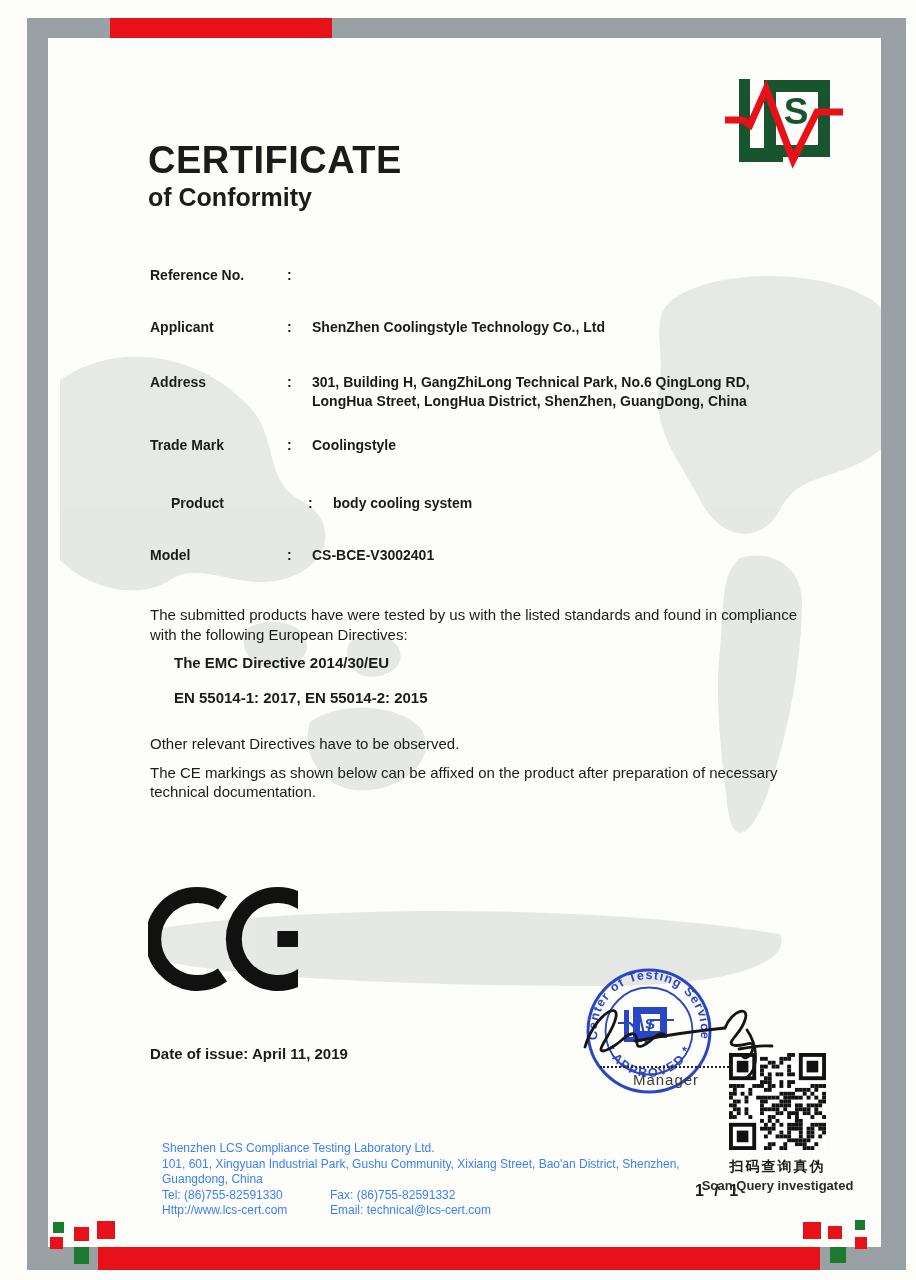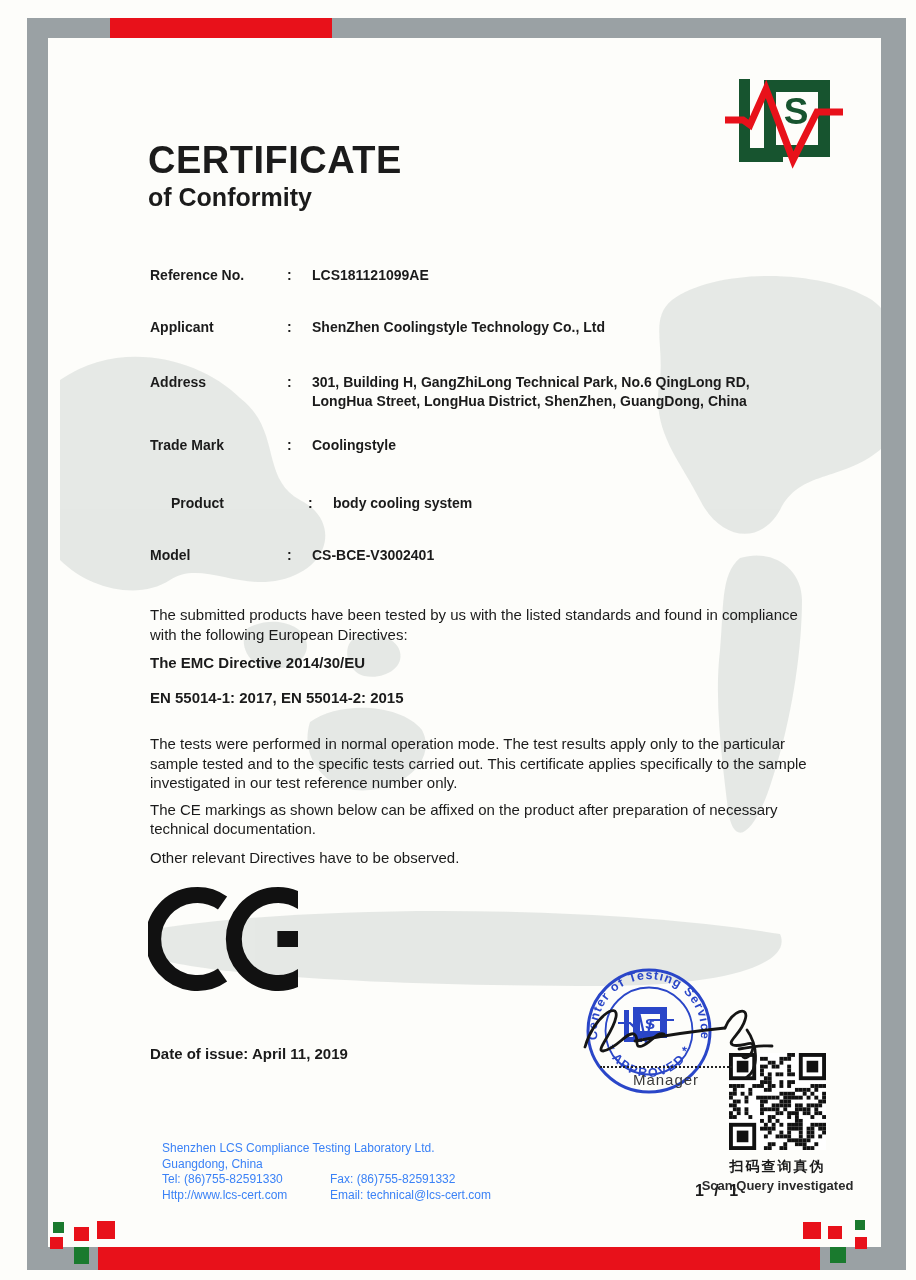--- a/index.html
+++ b/index.html
@@ -26,21 +26,21 @@
   .frow{display:flex;margin-bottom:36px;}
   .frow:nth-child(1){margin-bottom:33px;}
   .frow:nth-child(3){margin-bottom:25px;}
   .frow:nth-child(4){margin-bottom:39px;}
   .frow:nth-child(5){margin-bottom:33px;justify-content:flex-end;}
   .flabel{width:137px;flex:none;}
   .fcolon{width:25px;flex:none;}
   .fvalue{width:485px;}
   .bodytext{position:absolute;left:150px;top:605px;width:672px;font-size:15px;line-height:19.5px;}
   .bodytext p{margin:0 0 9px 0;}
-  .bodytext .b{font-weight:700;}
+  .bodytext .b{font-weight:700;margin-left:24px;}
   .bodytext .mb15{margin-bottom:15px;}
   .bodytext .mb27{margin-bottom:27px;}
   .bodytext .mb7{margin-bottom:7px;}
   .ce{position:absolute;left:148px;top:884px;width:150px;height:110px;}
   .dateline{position:absolute;left:150px;top:1045px;font-size:15px;font-weight:700;text-align:right;}
   .stamp{position:absolute;left:584px;top:966px;width:130px;height:130px;z-index:2;}
   .signature{position:absolute;left:575px;top:985px;width:215px;height:108px;z-index:3;}
   .dotline{position:absolute;left:600px;top:1066px;width:132px;border-top:2px dotted #222;z-index:4;}
   .manager{position:absolute;left:598px;top:1071px;width:136px;text-align:center;
            font-size:15px;color:#3a3a3a;letter-spacing:1px;z-index:4;}
@@ -99,21 +99,20 @@
 
   <div class="titleblock">
     <div class="title-main">CERTIFICATE</div>
     <div class="title-sub">of Conformity</div>
   </div>
 
   <div class="fields">
     <div class="frow">
       <span class="flabel">Reference No.</span>
       <span class="fcolon">:</span>
-      <span class="fvalue">LCS181121099AE</span>
     </div>
     <div class="frow">
       <span class="flabel">Applicant</span>
       <span class="fcolon">:</span>
       <span class="fvalue">ShenZhen Coolingstyle Technology Co., Ltd</span>
     </div>
     <div class="frow">
       <span class="flabel">Address</span>
       <span class="fcolon">:</span>
       <span class="fvalue">301, Building H, GangZhiLong Technical Park, No.6 QingLong RD, LongHua Street, LongHua District, ShenZhen, GuangDong, China</span>
@@ -129,26 +128,25 @@
       <span class="fvalue">body cooling system</span>
     </div>
     <div class="frow">
       <span class="flabel">Model</span>
       <span class="fcolon">:</span>
       <span class="fvalue">CS-BCE-V3002401</span>
     </div>
   </div>
 
   <div class="bodytext">
-    <p>The submitted products have been tested by us with the listed standards and found in compliance with the following European Directives:</p>
+    <p>The submitted products have were tested by us with the listed standards and found in compliance with the following European Directives:</p>
     <p class="b mb15">The EMC Directive 2014/30/EU</p>
     <p class="b mb27">EN 55014-1: 2017, EN 55014-2: 2015</p>
-    <p class="mb7">The tests were performed in normal operation mode. The test results apply only to the particular sample tested and to the specific tests carried out. This certificate applies specifically to the sample investigated in our test reference number only.</p>
+    <p>Other relevant Directives have to be observed.</p>
     <p>The CE markings as shown below can be affixed on the product after preparation of necessary technical documentation.</p>
-    <p>Other relevant Directives have to be observed.</p>
   </div>
 
   <svg class="ce" viewBox="0 0 160 110">
     <path d="M 79.5,16.5 A 47,47 0 1 0 79.5,93.5" fill="none" stroke="#111" stroke-width="17"></path>
     <path d="M 165.5,16.5 A 47,47 0 1 0 165.5,93.5" fill="none" stroke="#111" stroke-width="17"></path>
     <line x1="138" y1="55" x2="177" y2="55" stroke="#111" stroke-width="17"></line>
   </svg>
 
   <div class="dateline">Date of issue: April 11, 2019</div>
 
@@ -407,20 +405,21 @@
         <rect x="8" y="80" width="12" height="12" fill="#111"></rect>
       </svg>
     <div class="qr-zh">扫码查询真伪</div>
     <div class="qr-en">Scan,Query investigated</div>
   </div>
 
   <div class="pagenum">1 / 1</div>
 
   <div class="footer">
     <div>Shenzhen LCS Compliance Testing Laboratory Ltd.</div>
+    <div>101, 601, Xingyuan Industrial Park, Gushu Community, Xixiang Street, Bao'an District, Shenzhen,</div>
     <div>Guangdong, China</div>
     <div class="fcols">
       <span class="c1">Tel: (86)755-82591330</span>
       <span>Fax: (86)755-82591332</span>
     </div>
     <div class="fcols">
       <span class="c1">Http://www.lcs-cert.com</span>
       <span>Email: technical@lcs-cert.com</span>
     </div>
   </div>

